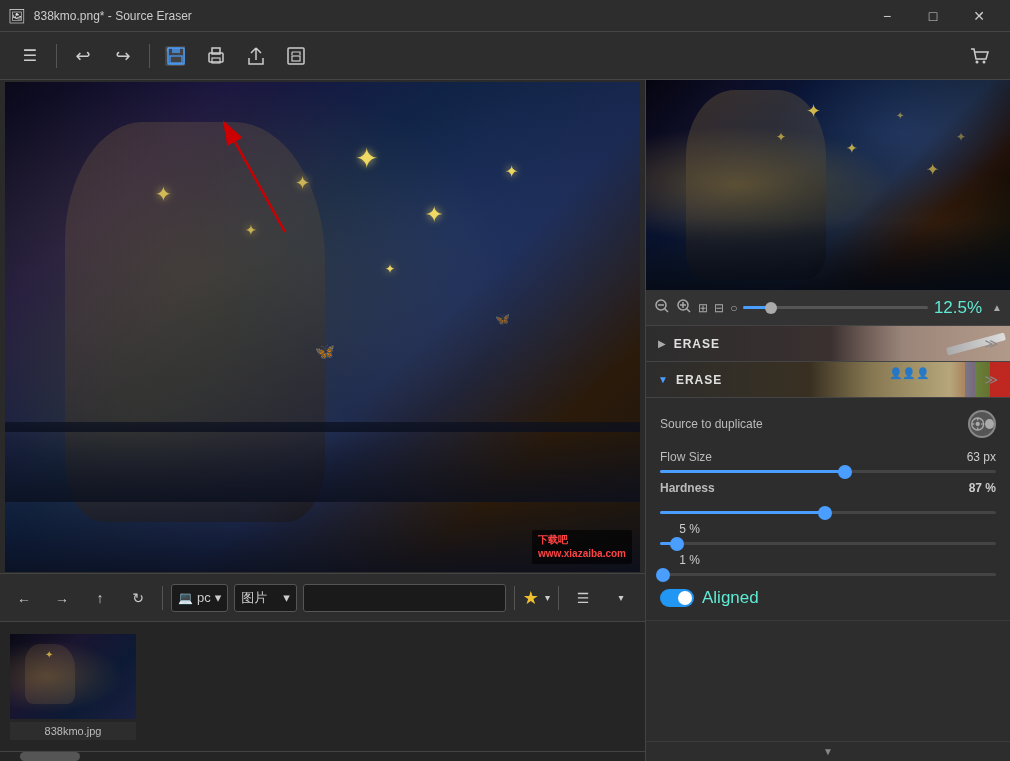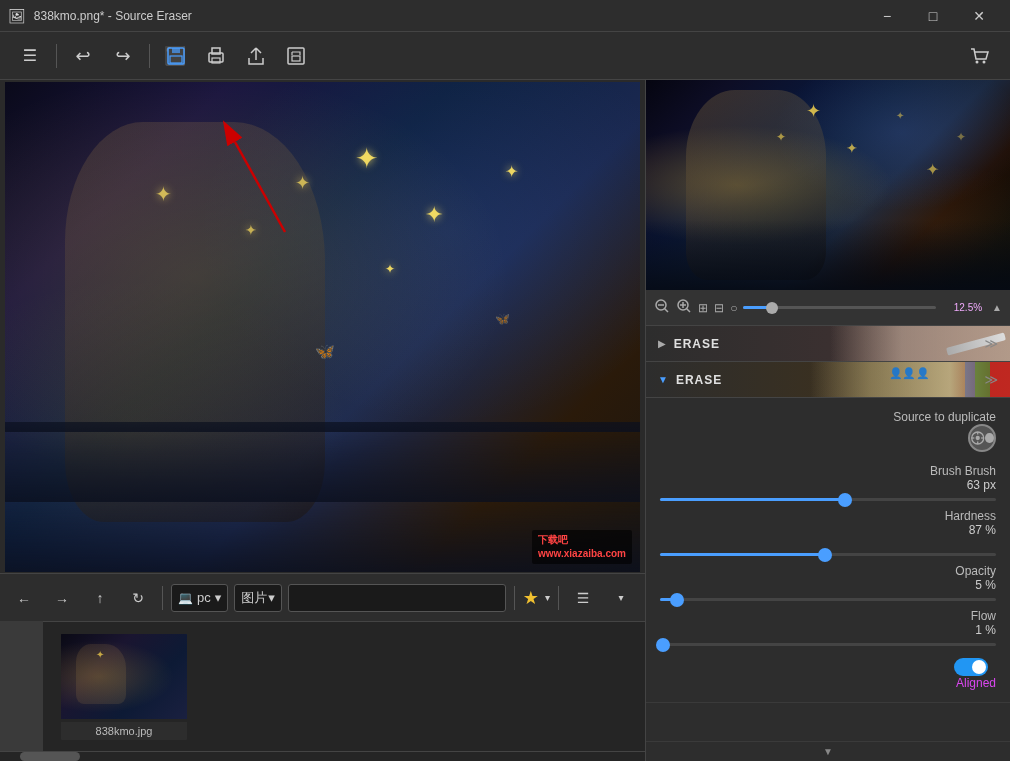--- a/index.html
+++ b/index.html
@@ -177,42 +177,41 @@
       font-size: 12px;
     }
     .path-dropdown {
       display: flex;
       align-items: center;
       background: #1a1a1a;
       border: 1px solid #555;
       border-radius: 3px;
       height: 28px;
       padding: 0 6px;
-      gap: 1px;
+      gap: 16px;
       color: #ccc;
       cursor: pointer;
     }
 
     .star-btn {
       color: #f0c030;
       font-size: 18px;
       cursor: pointer;
     }
 
     
     .thumbnail-strip {
       height: 130px;
       background: #252525;
       border-top: 1px solid #444;
       display: flex;
       align-items: center;
-      padding: 16px;
+      padding: 8px;
       gap: 8px;
       overflow-x: auto;
-      margin-left: 43px;
     }
     .thumbnail {
       width: 130px;
       height: 110px;
       border: 2px solid transparent;
       border-radius: 3px;
       overflow: hidden;
       cursor: pointer;
       flex-shrink: 0;
       position: relative;
@@ -290,21 +289,21 @@
       height: 3px;
       background: #555;
       border-radius: 2px;
       position: relative;
     }
     .zoom-slider-fill {
       height: 100%;
       background: #4a9eff;
       border-radius: 2px;
     }
-    .zoom-value { font-size: 10px; color: #f0abfc; min-width: 40px; text-align: right; }
+    .zoom-value { font-size: 17px; color: #5eead4; min-width: 40px; text-align: right; }
 
     
     .panel-section {
       flex-shrink: 0;
     }
     .panel-header {
       height: 36px;
       display: flex;
       align-items: center;
       padding: 0 12px;
@@ -359,23 +358,22 @@
 
     
     .clone-content {
       padding: 12px 14px;
       background: #2d2d2d;
       border-bottom: 1px solid #3a3a3a;
     }
 
     .control-row {
       display: flex;
-      align-items: flex-end;
+      align-items: center;
       margin-bottom: 12px;
-      flex-direction: column;
     }
     .control-label {
       color: #bbb;
       font-size: 12px;
       flex: 1;
     }
     .control-value {
       color: #ccc;
       font-size: 12px;
       min-width: 40px;
@@ -443,22 +441,22 @@
       width: 14px;
       height: 14px;
       border-radius: 50%;
       background: white;
       position: absolute;
       top: 2px;
       right: 2px;
       transition: left 0.2s;
     }
     .aligned-label {
-      color: #d946ef;
-      font-size: 12px;
+      color: #5eead4;
+      font-size: 17px;
     }
 
     
     .h-scroll {
       height: 10px;
       background: #252525;
       border-top: 1px solid #444;
       position: relative;
     }
     .h-scroll-thumb {
@@ -752,60 +750,58 @@
               <line x1="9" y1="2" x2="9" y2="5" stroke="#aaa" stroke-width="1.5"></line>
               <line x1="9" y1="13" x2="9" y2="16" stroke="#aaa" stroke-width="1.5"></line>
               <line x1="2" y1="9" x2="5" y2="9" stroke="#aaa" stroke-width="1.5"></line>
               <line x1="13" y1="9" x2="16" y2="9" stroke="#aaa" stroke-width="1.5"></line>
             </svg>
           </div>
         </div>
 
         <div>
           <div class="control-row" style="margin-bottom:4px;">
-            <span class="control-label">Brush Brush</span>
+            <span class="control-label">Flow Size</span>
             <span class="control-value">63 px</span>
           </div>
           <div class="slider-container">
             <div class="slider-track">
               <div class="slider-fill" style="width:55%;"></div>
               <div class="slider-thumb" style="left:55%;"></div>
             </div>
           </div>
         </div>
 
         <div style="margin-top:8px;">
-          <div class="control-row" style="margin-bottom:16px;">
+          <div class="control-row" style="margin-bottom:16px;font-weight:bold;">
             <span class="control-label">Hardness</span>
             <span class="control-value">87 %</span>
           </div>
           <div class="slider-container">
             <div class="slider-track">
               <div class="slider-fill" style="width:49%;"></div>
               <div class="slider-thumb" style="left:49%;"></div>
             </div>
           </div>
         </div>
 
         <div style="margin-top:8px;">
           <div class="control-row" style="margin-bottom:4px;">
-            <span class="control-label">Opacity</span>
             <span class="control-value">5 %</span>
           </div>
           <div class="slider-container">
             <div class="slider-track">
               <div class="slider-fill" style="width:5%; background:#4a9eff;"></div>
               <div class="slider-thumb" style="left:5%; background:#4a9eff;"></div>
             </div>
           </div>
         </div>
 
         <div style="margin-top:8px;">
           <div class="control-row" style="margin-bottom:4px;">
-            <span class="control-label">Flow</span>
             <span class="control-value">1 %</span>
           </div>
           <div class="slider-container">
             <div class="slider-track">
               <div class="slider-fill" style="width:1%; background:#4a9eff;"></div>
               <div class="slider-thumb" style="left:1%; background:#4a9eff;"></div>
             </div>
           </div>
         </div>
 

